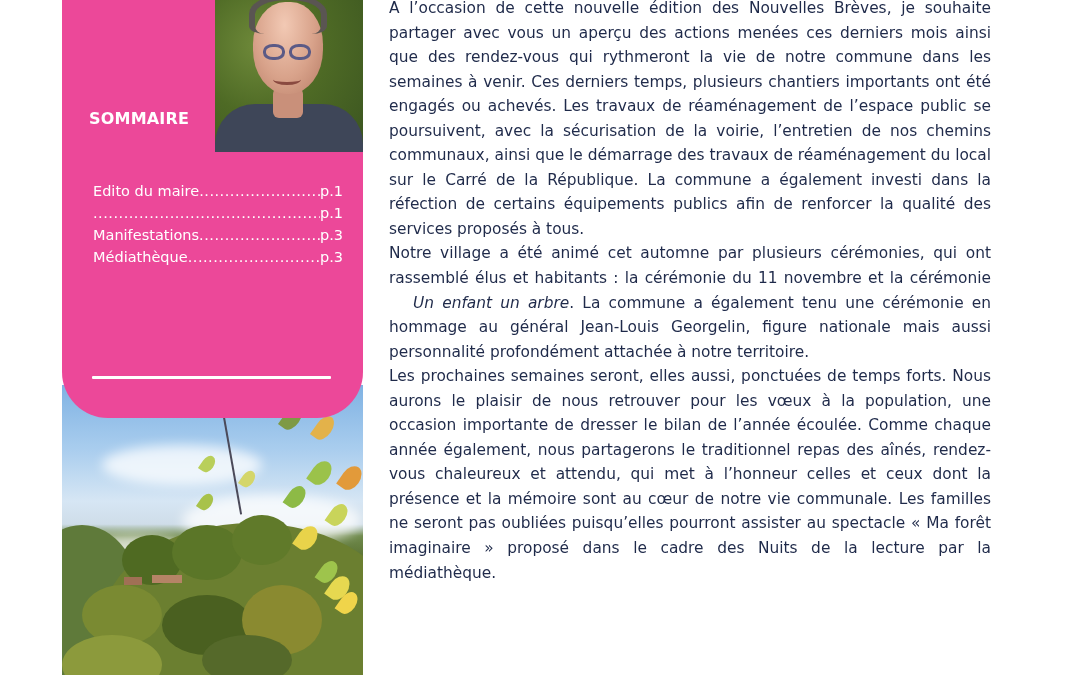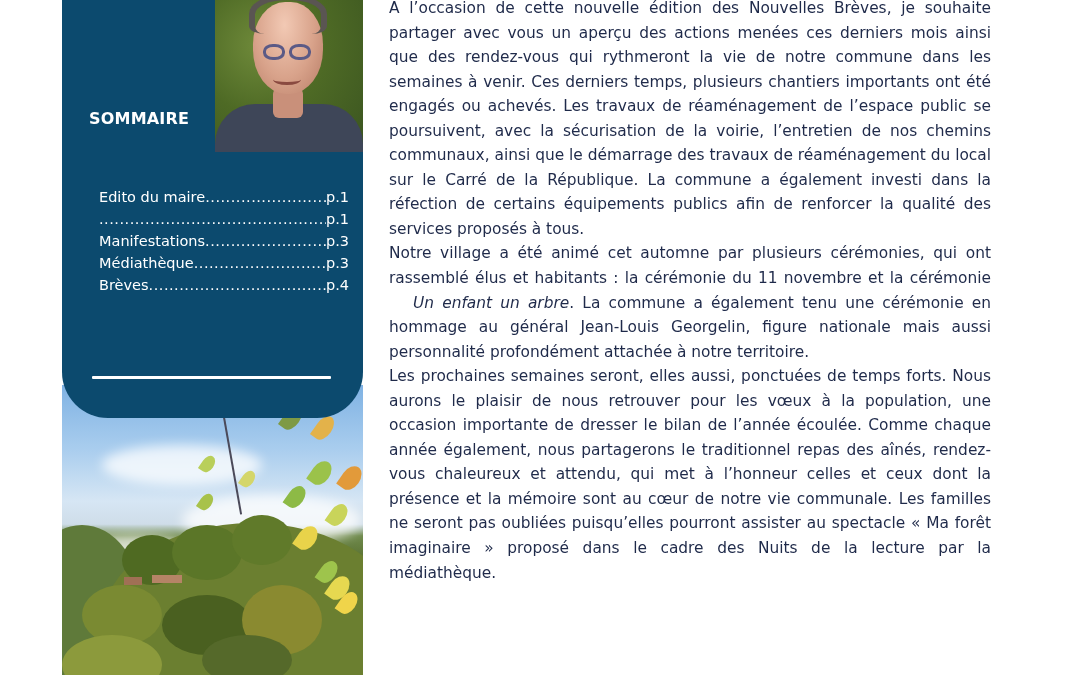--- a/index.html
+++ b/index.html
@@ -58,41 +58,41 @@
       height: 8px;
     }
 
     
     .sommaire-panel {
       position: absolute;
       left: 62px;
       top: 0;
       width: 301px;
       height: 418px;
-      background: #0c4a6e;
+      background: #ec4899;
       border-radius: 0 0 46px 46px;
       z-index: 2;
     }
     .sommaire-title {
       position: absolute;
       left: 27px;
       top: 109px;
       color: #ffffff;
       font-family: "DejaVu Sans", sans-serif;
       font-weight: bold;
       font-size: 16px;
       letter-spacing: 0.2px;
     }
     .toc {
       position: absolute;
       left: 27px;
       top: 176px;
       width: 250px;
       list-style: none;
-      margin: 10px;
+      margin: 4px;
       padding: 0;
     }
     .toc li {
       display: flex;
       align-items: baseline;
       color: #ffffff;
       font-family: "DejaVu Sans", sans-serif;
       font-size: 14.5px;
       line-height: 22px;
       white-space: nowrap;
@@ -255,25 +255,20 @@
     <li>
       <span class="toc-label">Manifestations</span>
       <span class="toc-dots"></span>
       <span class="toc-page">p.3</span>
     </li>
     <li>
       <span class="toc-label">Médiathèque</span>
       <span class="toc-dots"></span>
       <span class="toc-page">p.3</span>
     </li>
-    <li>
-      <span class="toc-label">Brèves</span>
-      <span class="toc-dots"></span>
-      <span class="toc-page">p.4</span>
-    </li>
   </ul>
   <div class="panel-divider"></div>
 </div>
 
 <div class="portrait">
   <div class="shirt"></div>
   <div class="neck"></div>
   <div class="head"></div>
   <div class="hair"></div>
   <div class="glasses" style="left:48px;"></div>

